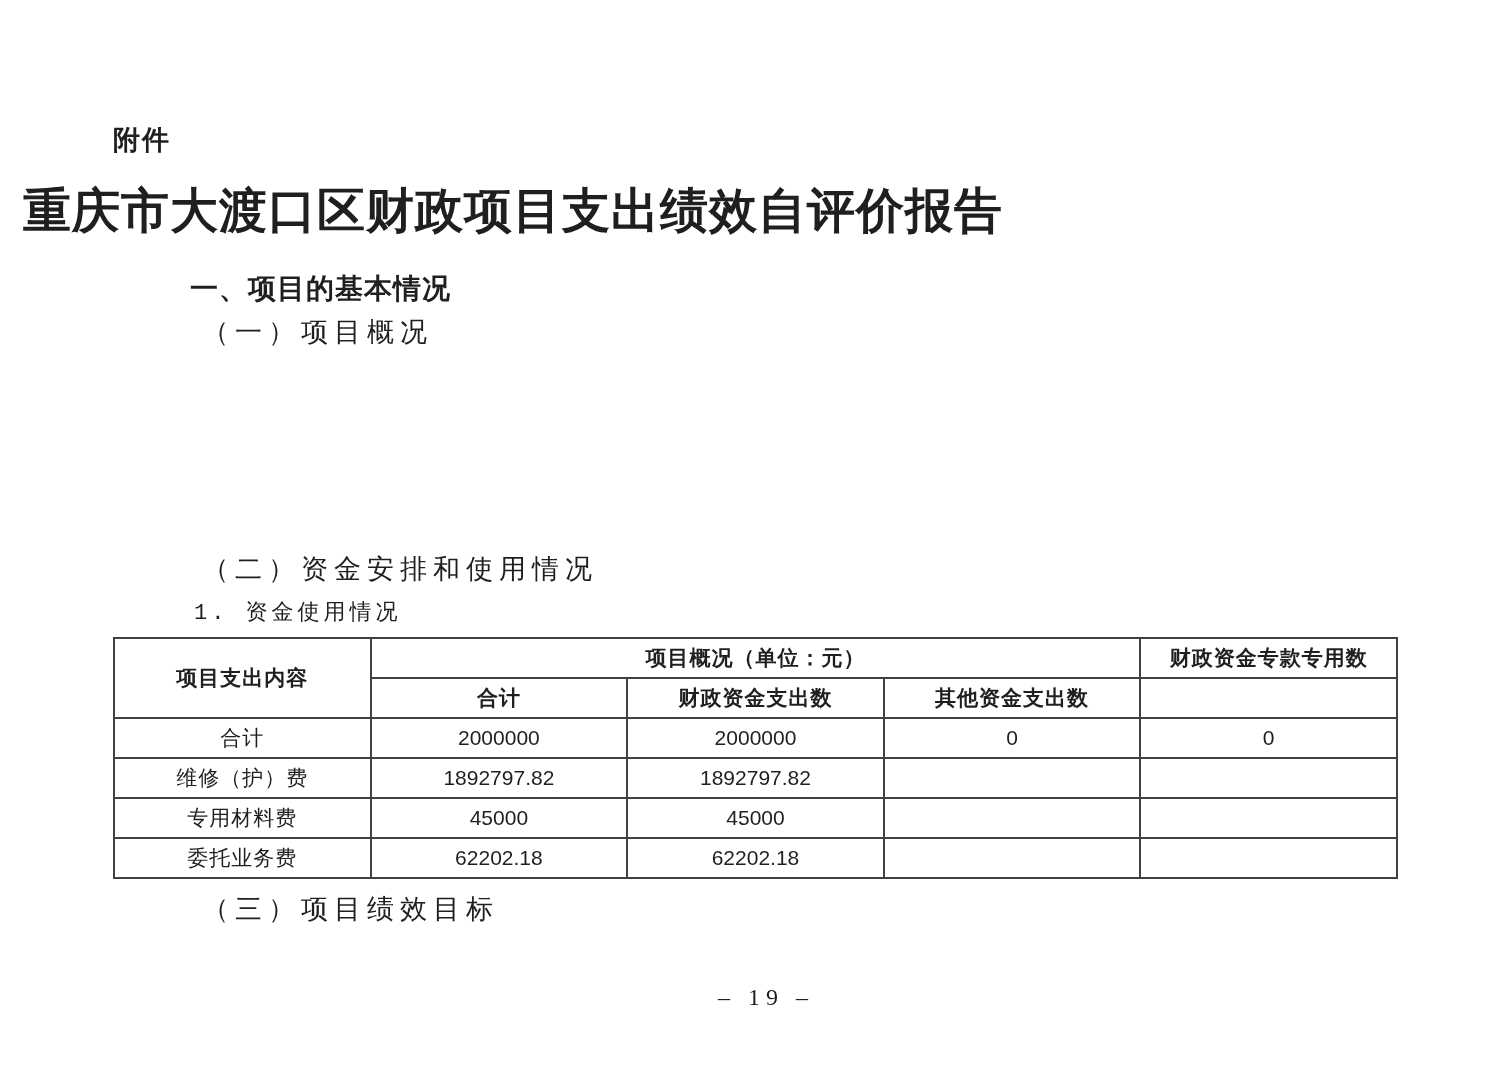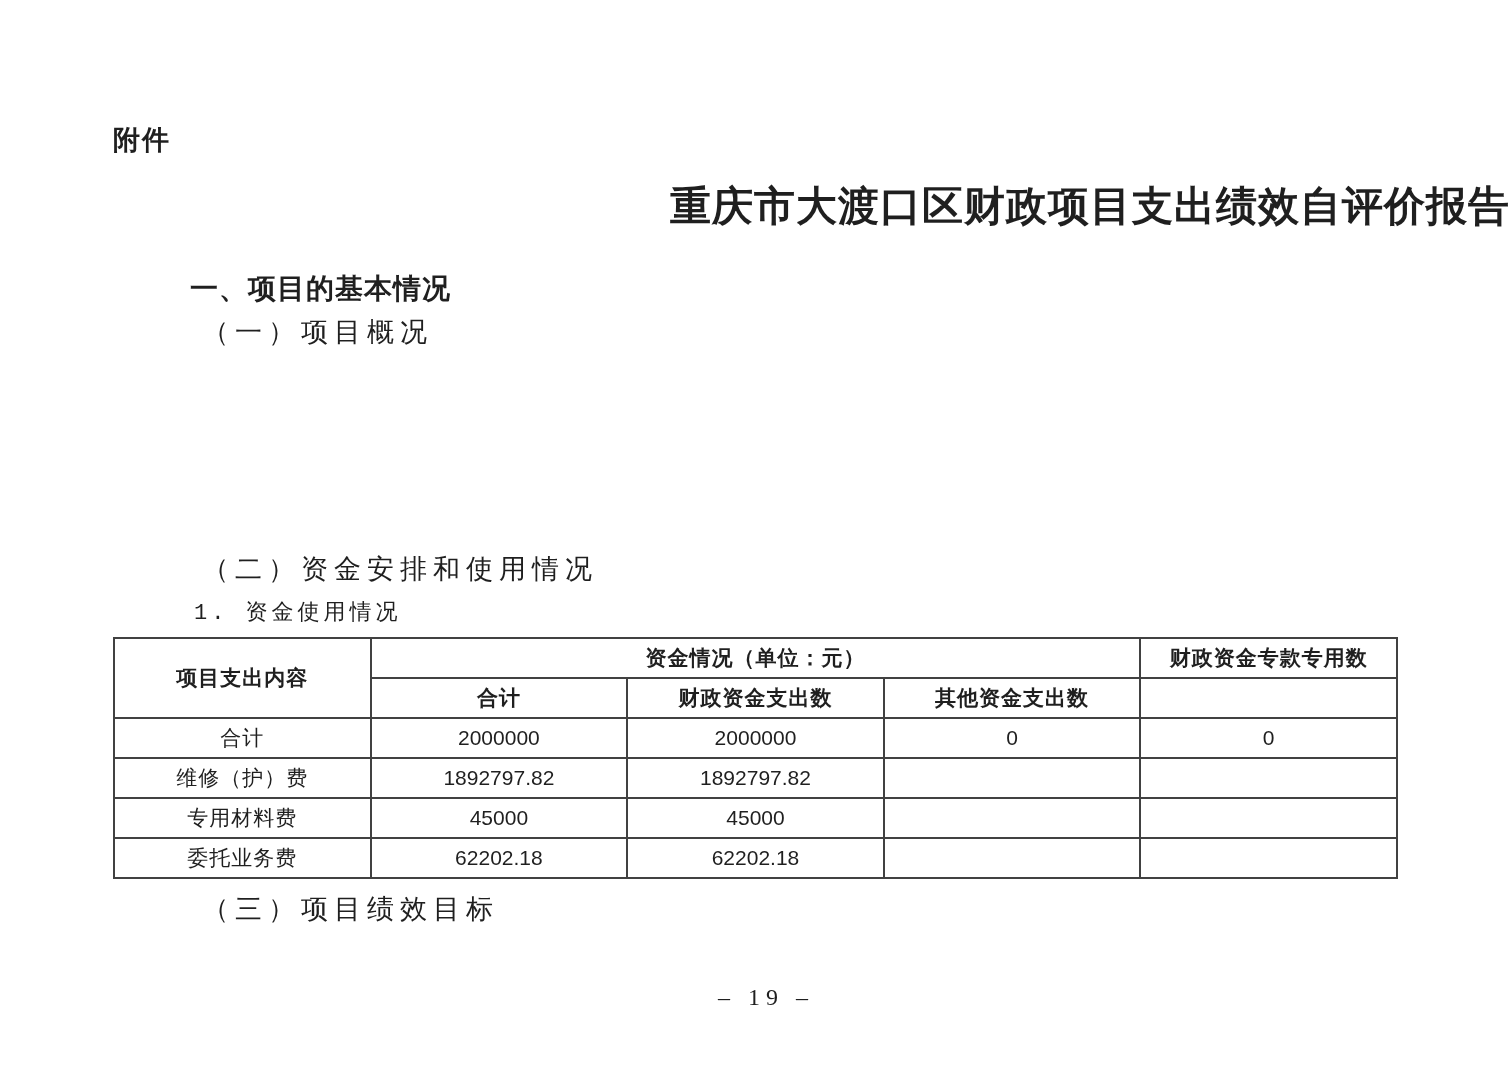--- a/index.html
+++ b/index.html
@@ -24,24 +24,24 @@
     font-weight: 700;
     font-size: 27px;
     letter-spacing: 2px;
     text-align: right;
   }
   .doc-title {
     position: absolute;
     left: 0;
     right: 0;
     top: 179px;
-    text-align: right;
+    text-align: left;
     font-family: "Liberation Serif", "DejaVu Serif", serif;
     font-weight: 700;
-    font-size: 41px;
+    font-size: 48px;
     letter-spacing: 1px;
     margin-left: 23px;
   }
   .h1 {
     position: absolute;
     left: 172px;
     top: 270px;
     font-family: "Liberation Sans", "DejaVu Sans", sans-serif;
     font-weight: 700;
     font-size: 28px;
@@ -140,21 +140,21 @@
     <colgroup>
       <col style="width:20%">
         <col style="width:20%">
         <col style="width:20%">
         <col style="width:20%">
         <col style="width:20%">
     </colgroup>
     <tbody>
       <tr>
         <th rowspan="2">项目支出内容</th>
-        <th colspan="3">资金情况（单位：元）</th>
+        <th colspan="3">项目概况（单位：元）</th>
         <th>财政资金专款专用数</th>
       </tr>
       <tr>
         <th>合计</th>
         <th>财政资金支出数</th>
         <th>其他资金支出数</th>
         <th></th>
       </tr>
       <tr>
         <td class="label-cell">合计</td>

